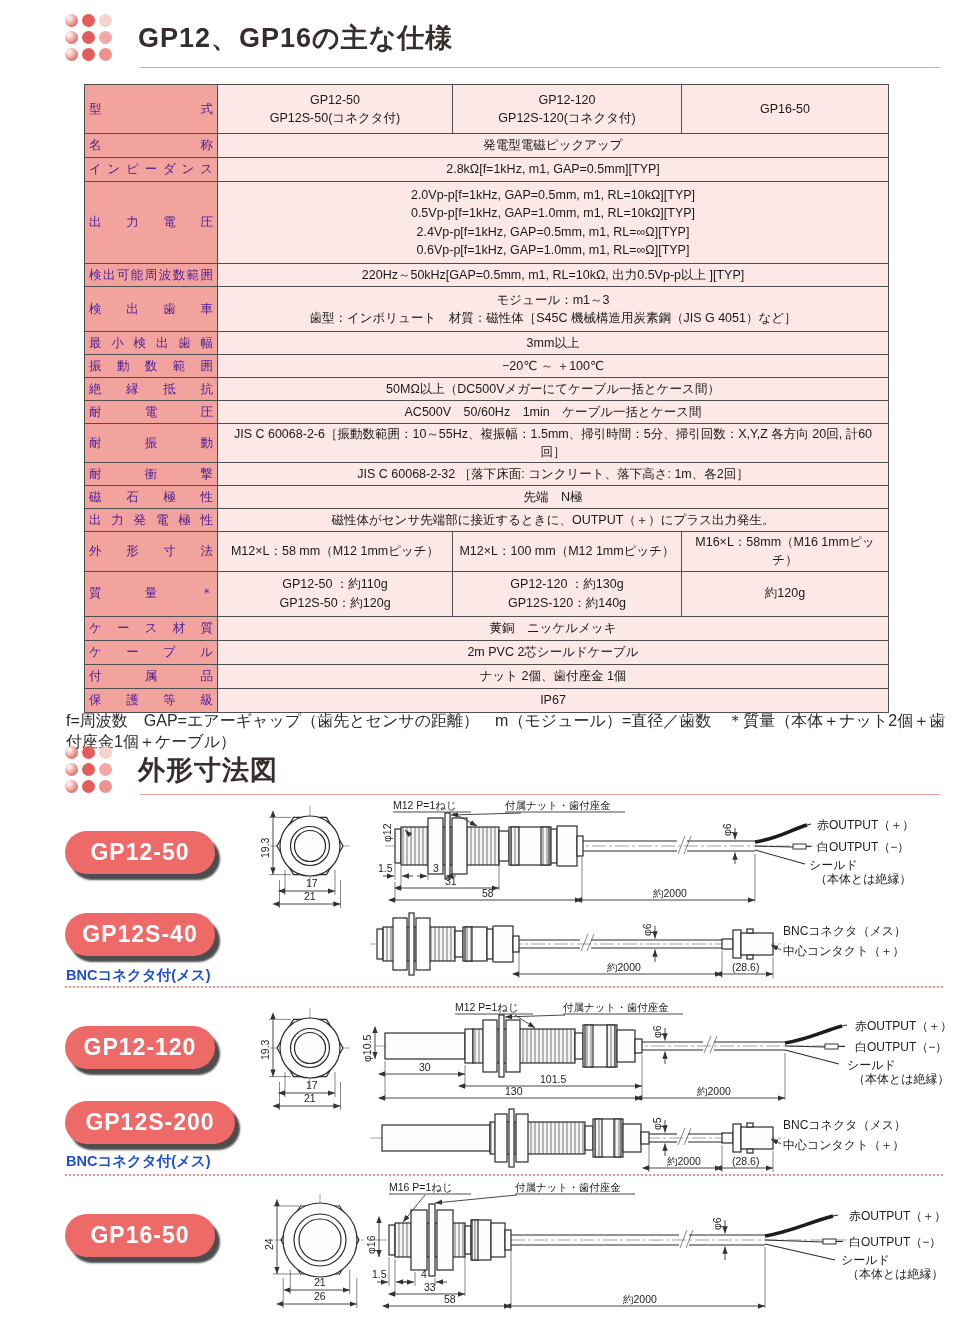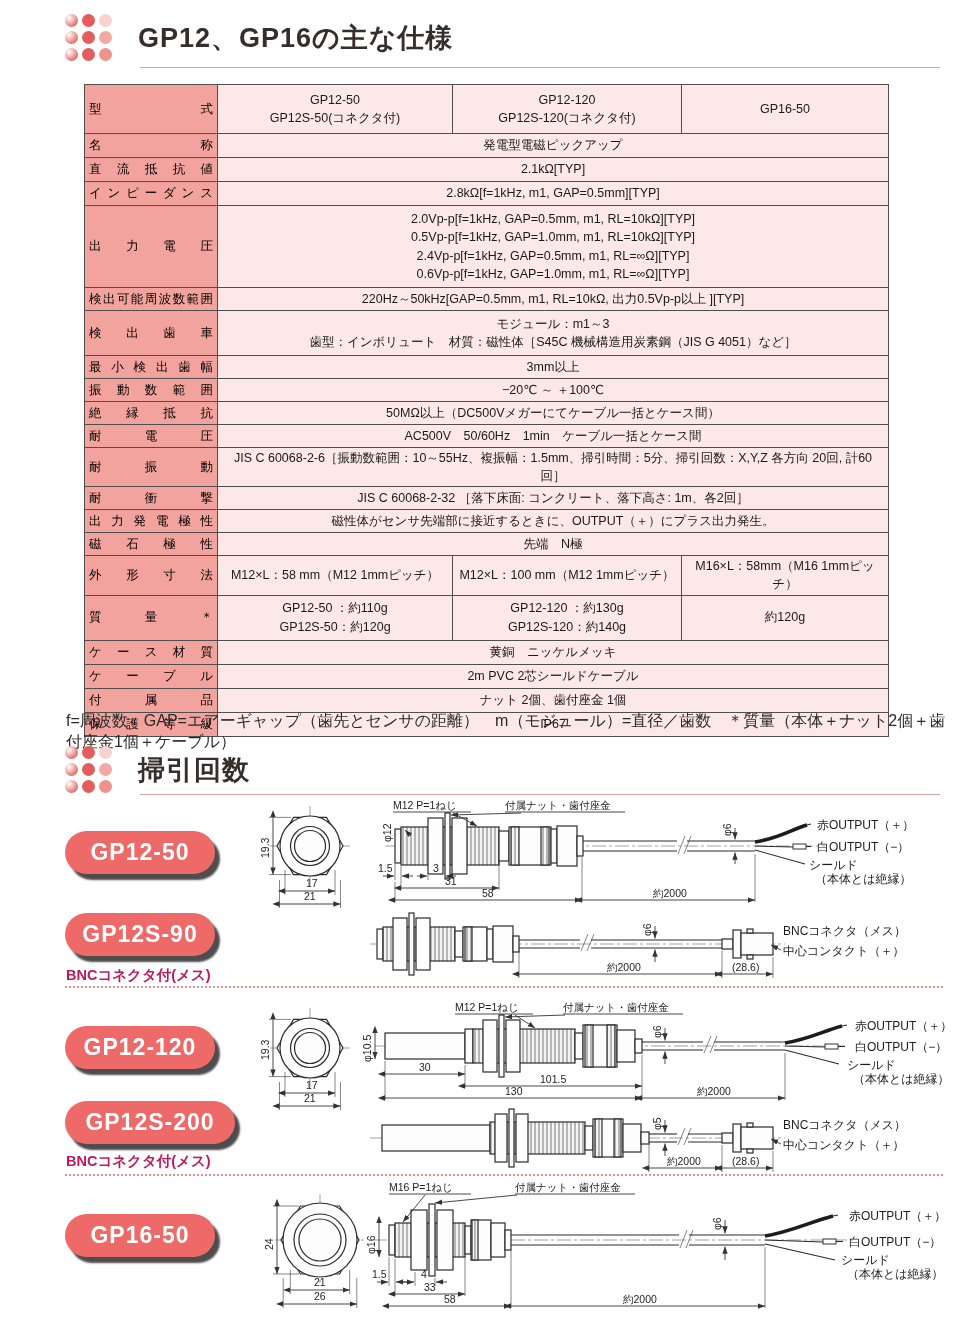--- a/index.html
+++ b/index.html
@@ -13,31 +13,31 @@
   .d-r{background:#e25d5b;}
   .d-p1{background:#f7d3cf;}
   .d-p2{background:#f2a9a4;}
   .d-p3{background:#ee928c;}
   .sec-title{font-size:27px;font-weight:bold;color:#362e2b;letter-spacing:1px;}
   .rule{position:absolute;height:1px;background:#dfa09e;}
   
   #spec-table{position:absolute;left:84px;top:84px;border-collapse:collapse;table-layout:fixed;width:804px;}
   #spec-table td{border:1px solid #4f4f4f;font-size:12.5px;line-height:1.45;padding:1px 4px;
                  text-align:center;vertical-align:middle;}
-  td.lab{background:#f2a39d;text-align:justify;text-align-last:justify;padding:0 12px;font-size:13px;color:#000000;}
+  td.lab{background:#f2a39d;text-align:justify;text-align-last:justify;padding:0 12px;font-size:13px;color:#4c1d95;}
   td.val{background:#fce8e6;white-space:pre-line;}
   tr.h49{height:49px;} tr.h24{height:24px;} tr.h23{height:23px;} tr.h82{height:82px;} tr.h45{height:45px;}
   
   #footnote{position:absolute;left:66px;top:711px;font-size:16px;color:#2a2a2a;}
   
   .model-pill{position:absolute;background:#ed6a68;color:#fff;font-weight:bold;font-size:23px;
               padding:8px 0;width:150px;text-align:center;border-radius:26px;letter-spacing:1px;
               box-shadow:5px 6px 2px #4d4d4d;}
   .pill-wide{width:170px;}
-  .model-sub{position:absolute;font-size:14.5px;font-weight:bold;color:#be185d;}
+  .model-sub{position:absolute;font-size:14.5px;font-weight:bold;color:#1d4ed8;}
   .sep{position:absolute;left:65px;width:878px;border-top:2px dotted #ea8f8d;}
   
   svg{position:absolute;overflow:visible;}
   svg text{font-family:"Liberation Sans","DejaVu Sans",sans-serif;font-size:10.5px;fill:#1d1d1d;}
   svg text.lb{font-size:12px;}
   .bl{fill:#fdfdfd;stroke:#2b2b2b;stroke-width:1.2;}
   .bt{fill:url(#thr);stroke:#2b2b2b;stroke-width:1.2;}
   .dim{stroke:#333;stroke-width:0.9;marker-start:url(#arrs);marker-end:url(#arr);}
   .dha{stroke:#333;stroke-width:0.9;marker-end:url(#arr);}
   .ext{stroke:#333;stroke-width:0.6;}
@@ -96,24 +96,20 @@
 GP12S-50(コネクタ付)</td>
       <td class="val">GP12-120
 GP12S-120(コネクタ付)</td>
       <td class="val">GP16-50</td>
     </tr>
     <tr class="h24">
           <td class="lab">名称</td>
           <td class="val" colspan="3">発電型電磁ピックアップ</td>
         </tr>
     <tr class="h24">
-          <td class="lab">直流抵抗値</td>
-          <td class="val" colspan="3">2.1kΩ[TYP]</td>
-        </tr>
-    <tr class="h24">
           <td class="lab">インピーダンス</td>
           <td class="val" colspan="3">2.8kΩ[f=1kHz, m1, GAP=0.5mm][TYP]</td>
         </tr>
     <tr class="h82">
           <td class="lab">出力電圧</td>
           <td class="val" colspan="3">2.0Vp-p[f=1kHz, GAP=0.5mm, m1, RL=10kΩ][TYP]
 0.5Vp-p[f=1kHz, GAP=1.0mm, m1, RL=10kΩ][TYP]
 2.4Vp-p[f=1kHz, GAP=0.5mm, m1, RL=∞Ω][TYP]
 0.6Vp-p[f=1kHz, GAP=1.0mm, m1, RL=∞Ω][TYP]</td>
         </tr>
@@ -144,26 +140,26 @@
         </tr>
     <tr class="h23">
           <td class="lab">耐振動</td>
           <td class="val" colspan="3">JIS C 60068-2-6［振動数範囲：10～55Hz、複振幅：1.5mm、掃引時間：5分、掃引回数：X,Y,Z 各方向 20回, 計60回］</td>
         </tr>
     <tr class="h23">
           <td class="lab">耐衝撃</td>
           <td class="val" colspan="3">JIS C 60068-2-32 ［落下床面: コンクリート、落下高さ: 1m、各2回］</td>
         </tr>
     <tr class="h23">
+          <td class="lab">磁石極性</td>
+          <td class="val" colspan="3">先端　N極</td>
+        </tr>
+    <tr class="h23">
           <td class="lab">出力発電極性</td>
           <td class="val" colspan="3">磁性体がセンサ先端部に接近するときに、OUTPUT（＋）にプラス出力発生。</td>
-        </tr>
-    <tr class="h23">
-          <td class="lab">磁石極性</td>
-          <td class="val" colspan="3">先端　N極</td>
         </tr>
     <tr class="h23">
       <td class="lab">外形寸法</td>
       <td class="val">M12×L：58 mm（M12 1mmピッチ）</td>
       <td class="val">M12×L：100 mm（M12 1mmピッチ）</td>
       <td class="val">M16×L：58mm（M16 1mmピッチ）</td>
     </tr>
     <tr class="h45">
       <td class="lab">質量＊</td>
       <td class="val">GP12-50 ：約110g
@@ -198,26 +194,26 @@
       <span class="dot d-g"></span>
         <span class="dot d-r"></span>
         <span class="dot d-p1"></span>
       <span class="dot d-g"></span>
         <span class="dot d-r"></span>
         <span class="dot d-p2"></span>
       <span class="dot d-g"></span>
         <span class="dot d-r"></span>
         <span class="dot d-p3"></span>
     </div>
-    <div class="sec-title">掃引回数</div>
+    <div class="sec-title">外形寸法図</div>
   </div>
   <div class="rule" style="left:140px;top:794px;width:800px;"></div>
 
   <div class="model-pill" style="left:65px;top:831px;"><span>GP12-50</span></div>
-  <div class="model-pill" style="left:65px;top:913px;"><span>GP12S-90</span></div>
+  <div class="model-pill" style="left:65px;top:913px;"><span>GP12S-40</span></div>
   <div class="model-sub" style="left:66px;top:966px;">BNCコネクタ付(メス)</div>
   <div class="model-pill" style="left:65px;top:1026px;"><span>GP12-120</span></div>
   <div class="model-pill pill-wide" style="left:65px;top:1101px;"><span>GP12S-200</span></div>
   <div class="model-sub" style="left:66px;top:1152px;">BNCコネクタ付(メス)</div>
   <div class="model-pill" style="left:65px;top:1214px;"><span>GP16-50</span></div>
 
   <div class="sep" style="top:986px;"></div>
   <div class="sep" style="top:1174px;"></div>
 
   <svg style="left:225px;top:798px;" width="725" height="112" viewBox="0 0 725 112">

